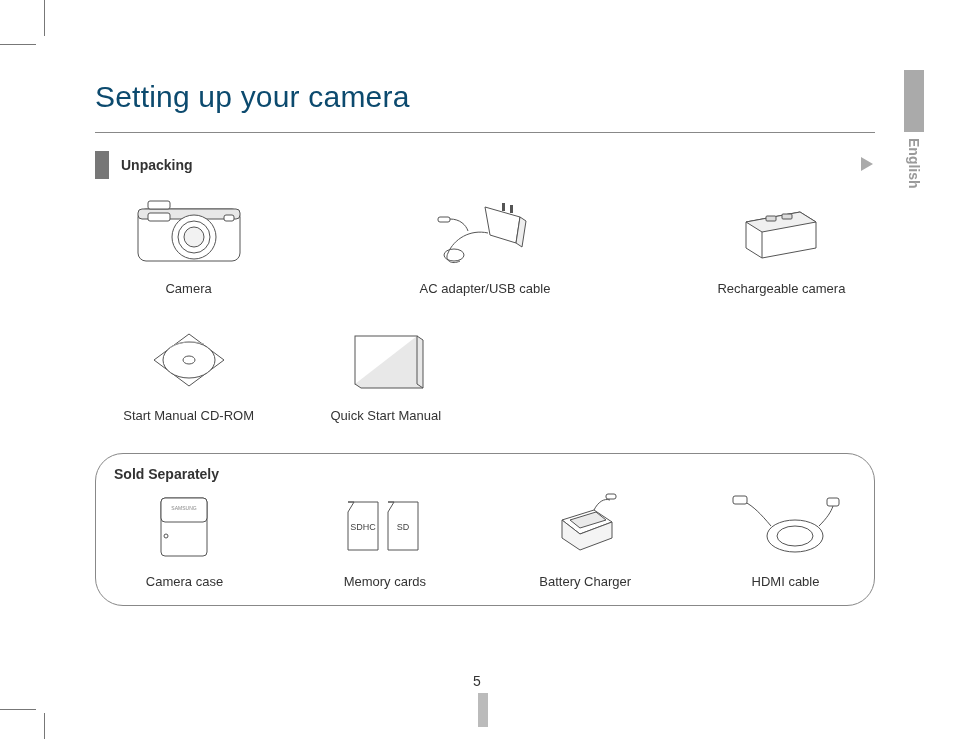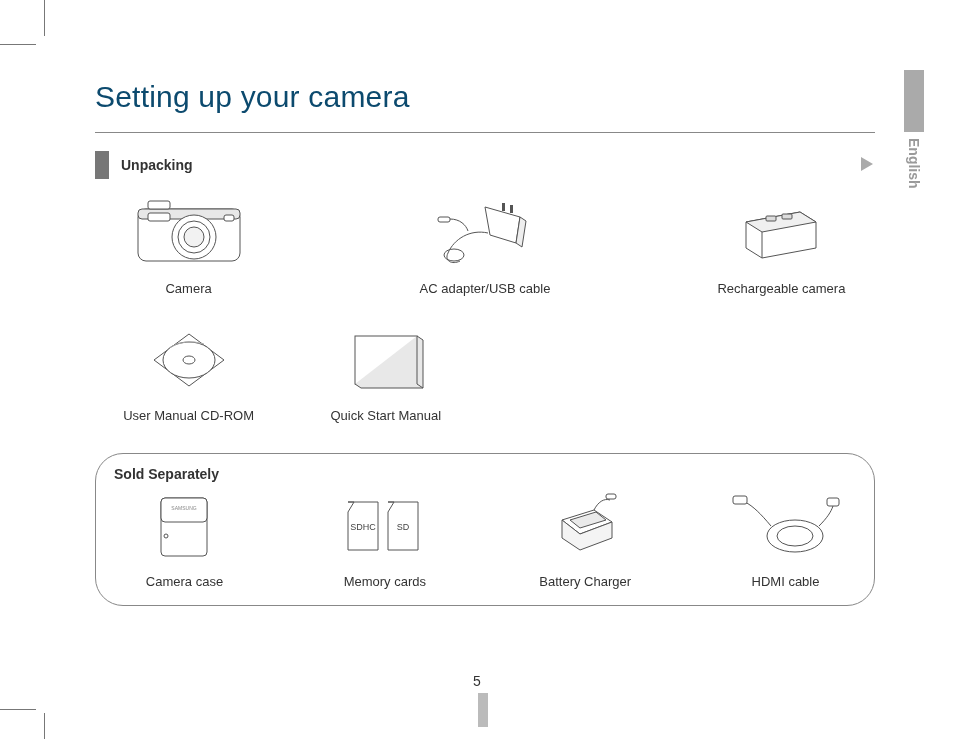--- a/index.html
+++ b/index.html
@@ -177,21 +177,21 @@
   <div class="grid2">
     <div class="cell">
       <div class="img">
         <svg width="90" height="70" viewBox="0 0 90 70">
           <path d="M10 34 L45 8 L80 34 L45 60 Z" fill="#fff" stroke="#555"></path>
           <ellipse cx="45" cy="34" rx="26" ry="18" fill="#fff" stroke="#555"></ellipse>
           <ellipse cx="45" cy="34" rx="6" ry="4" fill="#fff" stroke="#555"></ellipse>
           <path d="M25 22 A30 20 0 0 1 60 18" fill="none" stroke="#aaa"></path>
         </svg>
       </div>
-      <div class="cap">User Manual CD-ROM</div>
+      <div class="cap">Start Manual CD-ROM</div>
     </div>
 
     <div class="cell">
       <div class="img">
         <svg width="90" height="70" viewBox="0 0 90 70">
           <rect x="14" y="10" width="62" height="48" fill="#fff" stroke="#555"></rect>
           <path d="M76 10 L82 14 L82 62 L20 62 L14 58" fill="#e8e8e8" stroke="#555"></path>
           <path d="M76 10 L76 58 L82 62" fill="none" stroke="#555"></path>
         </svg>
       </div>

